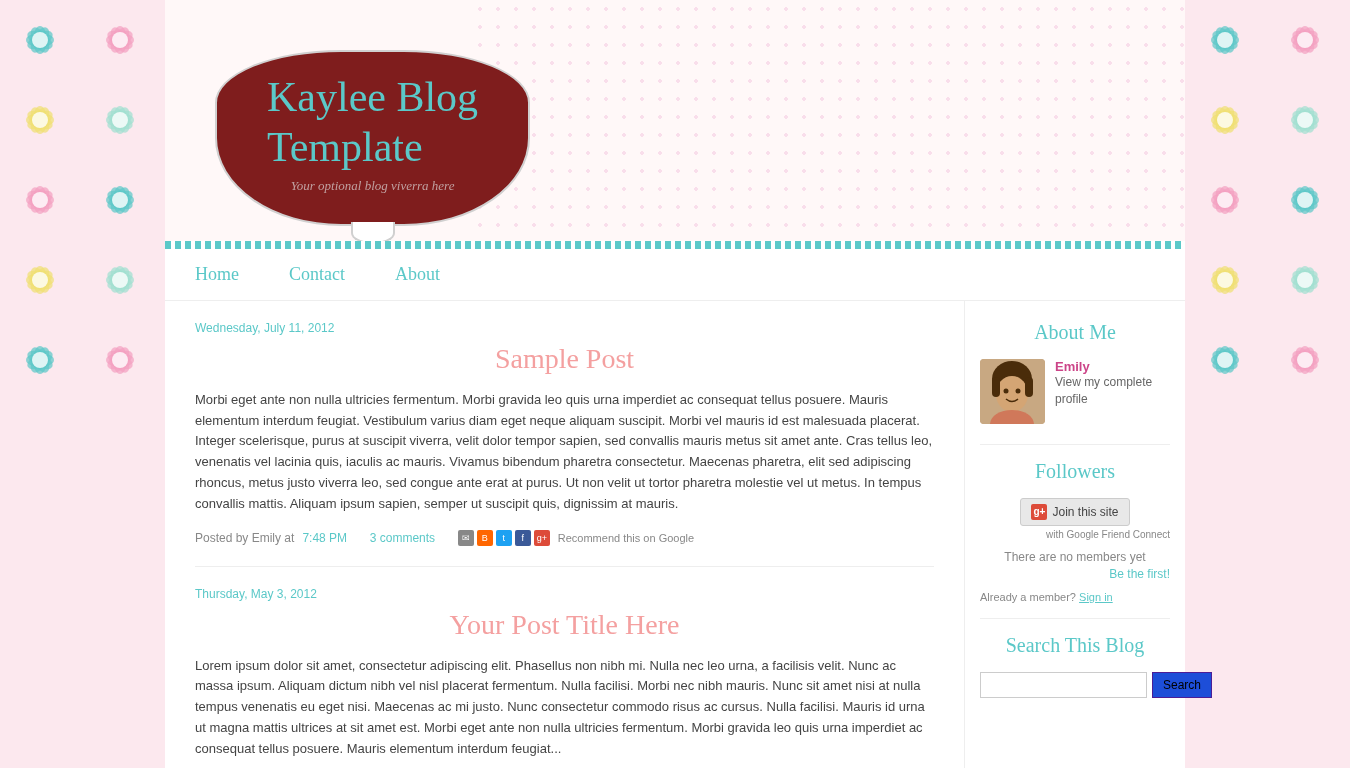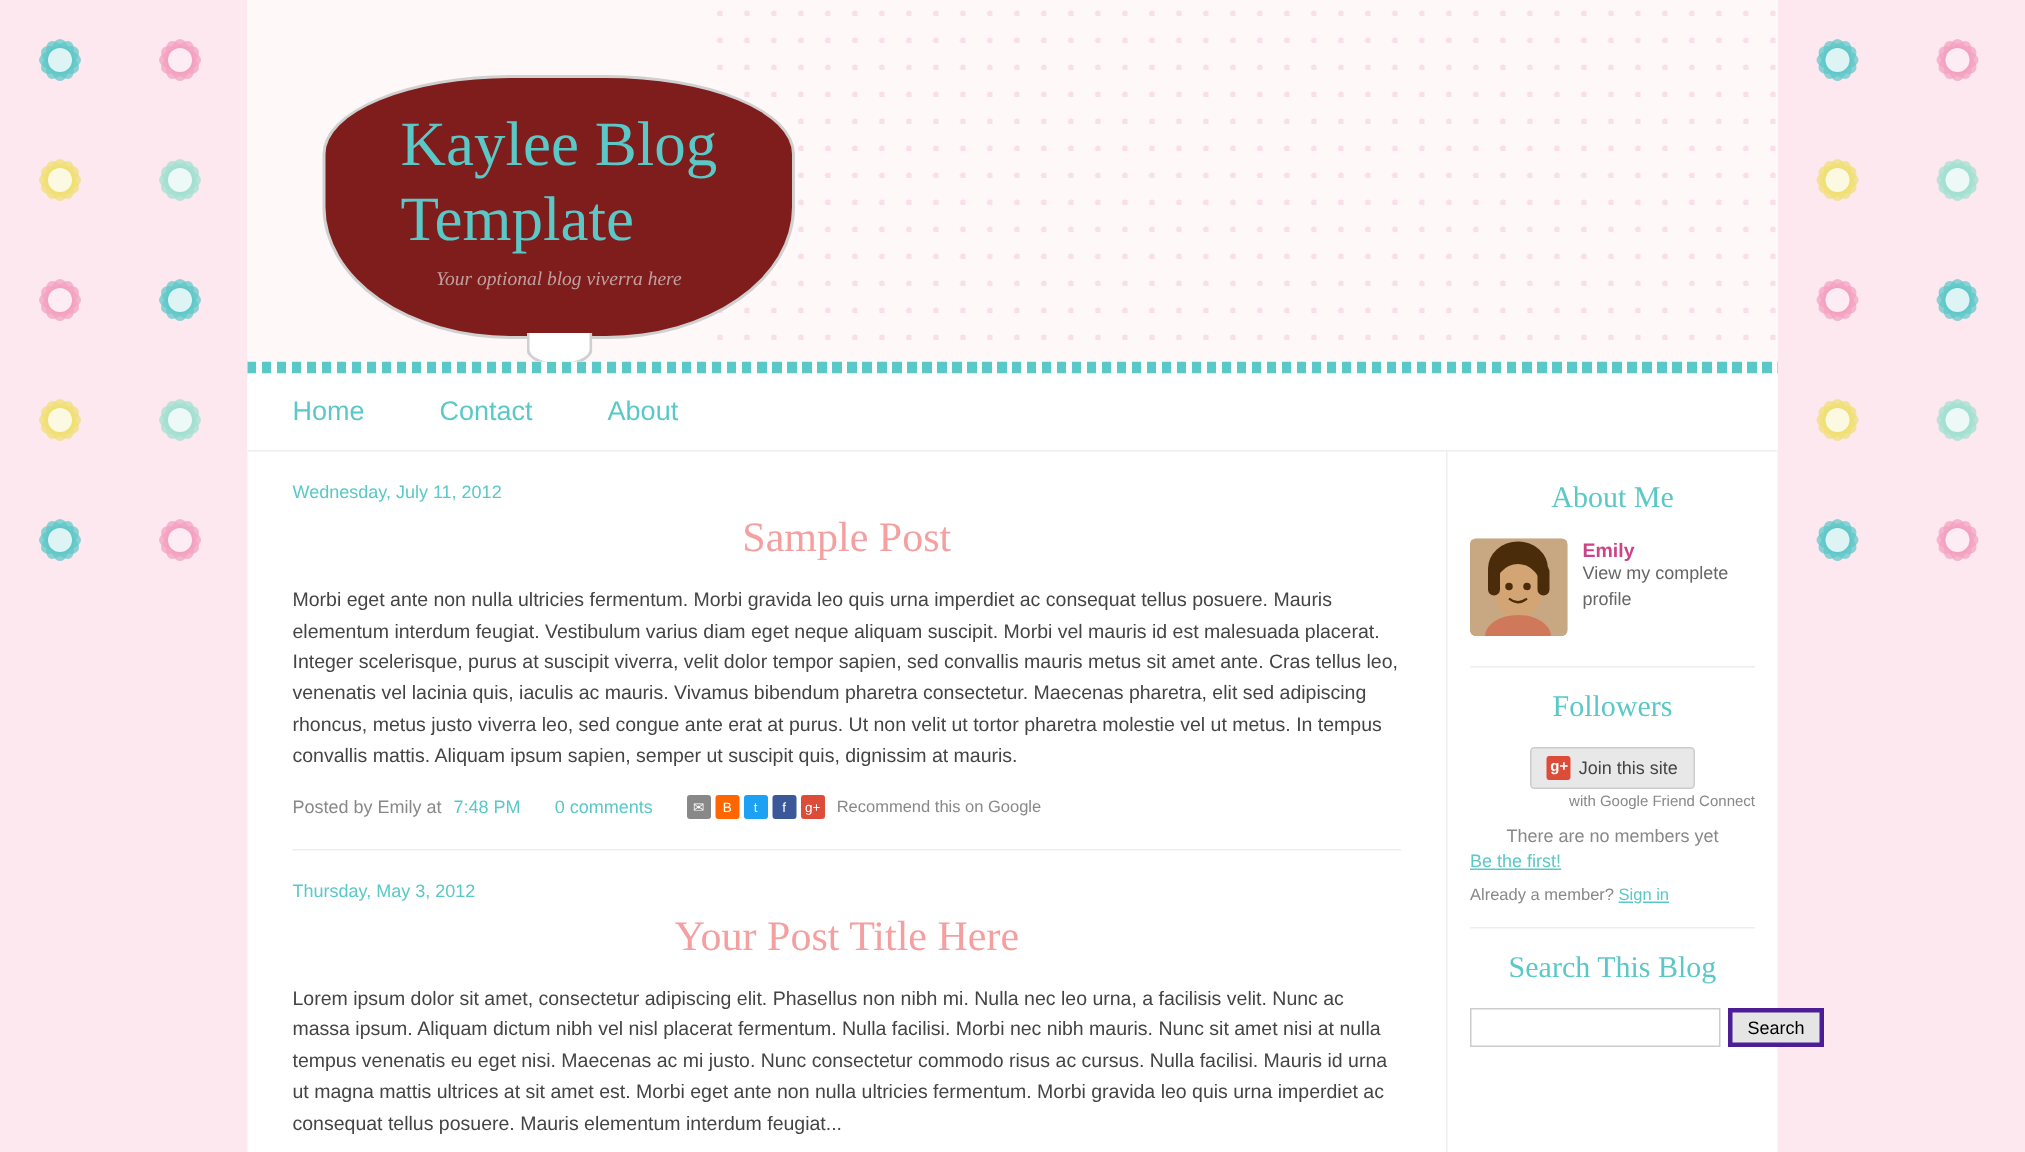--- a/index.html
+++ b/index.html
@@ -131,21 +131,21 @@
     .nav-links {
       display: flex;
       gap: 50px;
       list-style: none;
     }
 
     .nav-link {
       font-size: 18px;
       color: #5bc8c8;
       text-decoration: none;
-      font-family: Liberation Sans, sans-serif;
+      font-family: Liberation Serif, serif;
       cursor: pointer;
     }
 
     
     .content-area {
       display: flex;
       gap: 0;
       padding: 0;
     }
 
@@ -342,26 +342,25 @@
     .no-members-text {
       font-size: 12px;
       color: #888;
       text-align: center;
       margin: 10px 0 3px 0;
       font-family: Arial, sans-serif;
     }
 
     .be-first-link {
       display: block;
-      text-align: left;
+      text-align: right;
       font-size: 12px;
       color: #5bc8c8;
       cursor: pointer;
       font-family: Arial, sans-serif;
-      text-decoration: underline;
       margin-bottom: 10px;
     }
 
     .already-member-text {
       font-size: 11px;
       color: #888;
       text-align: left;
       font-family: Arial, sans-serif;
     }
 
@@ -381,22 +380,22 @@
     .search-input {
       flex: 1;
       height: 26px;
       border: 1px solid #ccc;
       padding: 2px 5px;
       font-size: 12px;
       font-family: Arial, sans-serif;
     }
 
     .search-btn {
-      background: #e5e5e5;
-      border: 3px solid #4c1d95;
+      background: #1d4ed8;
+      border: 1px solid #4c1d95;
       padding: 3px 10px;
       font-size: 12px;
       cursor: pointer;
       font-family: Arial, sans-serif;
     }
 
     
     .flower-svg {
       width: 72px;
       height: 72px;
@@ -721,21 +720,21 @@
       <div class="main-column">
 
         <div>
           <div class="post-date">Wednesday, July 11, 2012</div>
           <h2 class="post-title">Sample Post</h2>
           <p class="post-body">Morbi eget ante non nulla ultricies fermentum. Morbi gravida leo quis urna imperdiet ac consequat tellus posuere. Mauris elementum interdum feugiat. Vestibulum varius diam eget neque aliquam suscipit. Morbi vel mauris id est malesuada placerat. Integer scelerisque, purus at suscipit viverra, velit dolor tempor sapien, sed convallis mauris metus sit amet ante. Cras tellus leo, venenatis vel lacinia quis, iaculis ac mauris. Vivamus bibendum pharetra consectetur. Maecenas pharetra, elit sed adipiscing rhoncus, metus justo viverra leo, sed congue ante erat at purus. Ut non velit ut tortor pharetra molestie vel ut metus. In tempus convallis mattis. Aliquam ipsum sapien, semper ut suscipit quis, dignissim at mauris.</p>
           <div class="post-footer">
             <span>Posted by Emily at</span>
             <span class="post-footer-time">7:48 PM</span>
             &nbsp;&nbsp;
-            <span class="post-footer-comments">0 comments</span>
+            <span class="post-footer-comments">3 comments</span>
             &nbsp;&nbsp;
             <div class="share-icons">
               <span class="share-icon share-email">✉</span>
               <span class="share-icon share-blog">B</span>
               <span class="share-icon share-twitter">t</span>
               <span class="share-icon share-fb">f</span>
               <span class="share-icon share-gplus">g+</span>
             </div>
             <span class="recommend-text">Recommend this on Google</span>
           </div>

